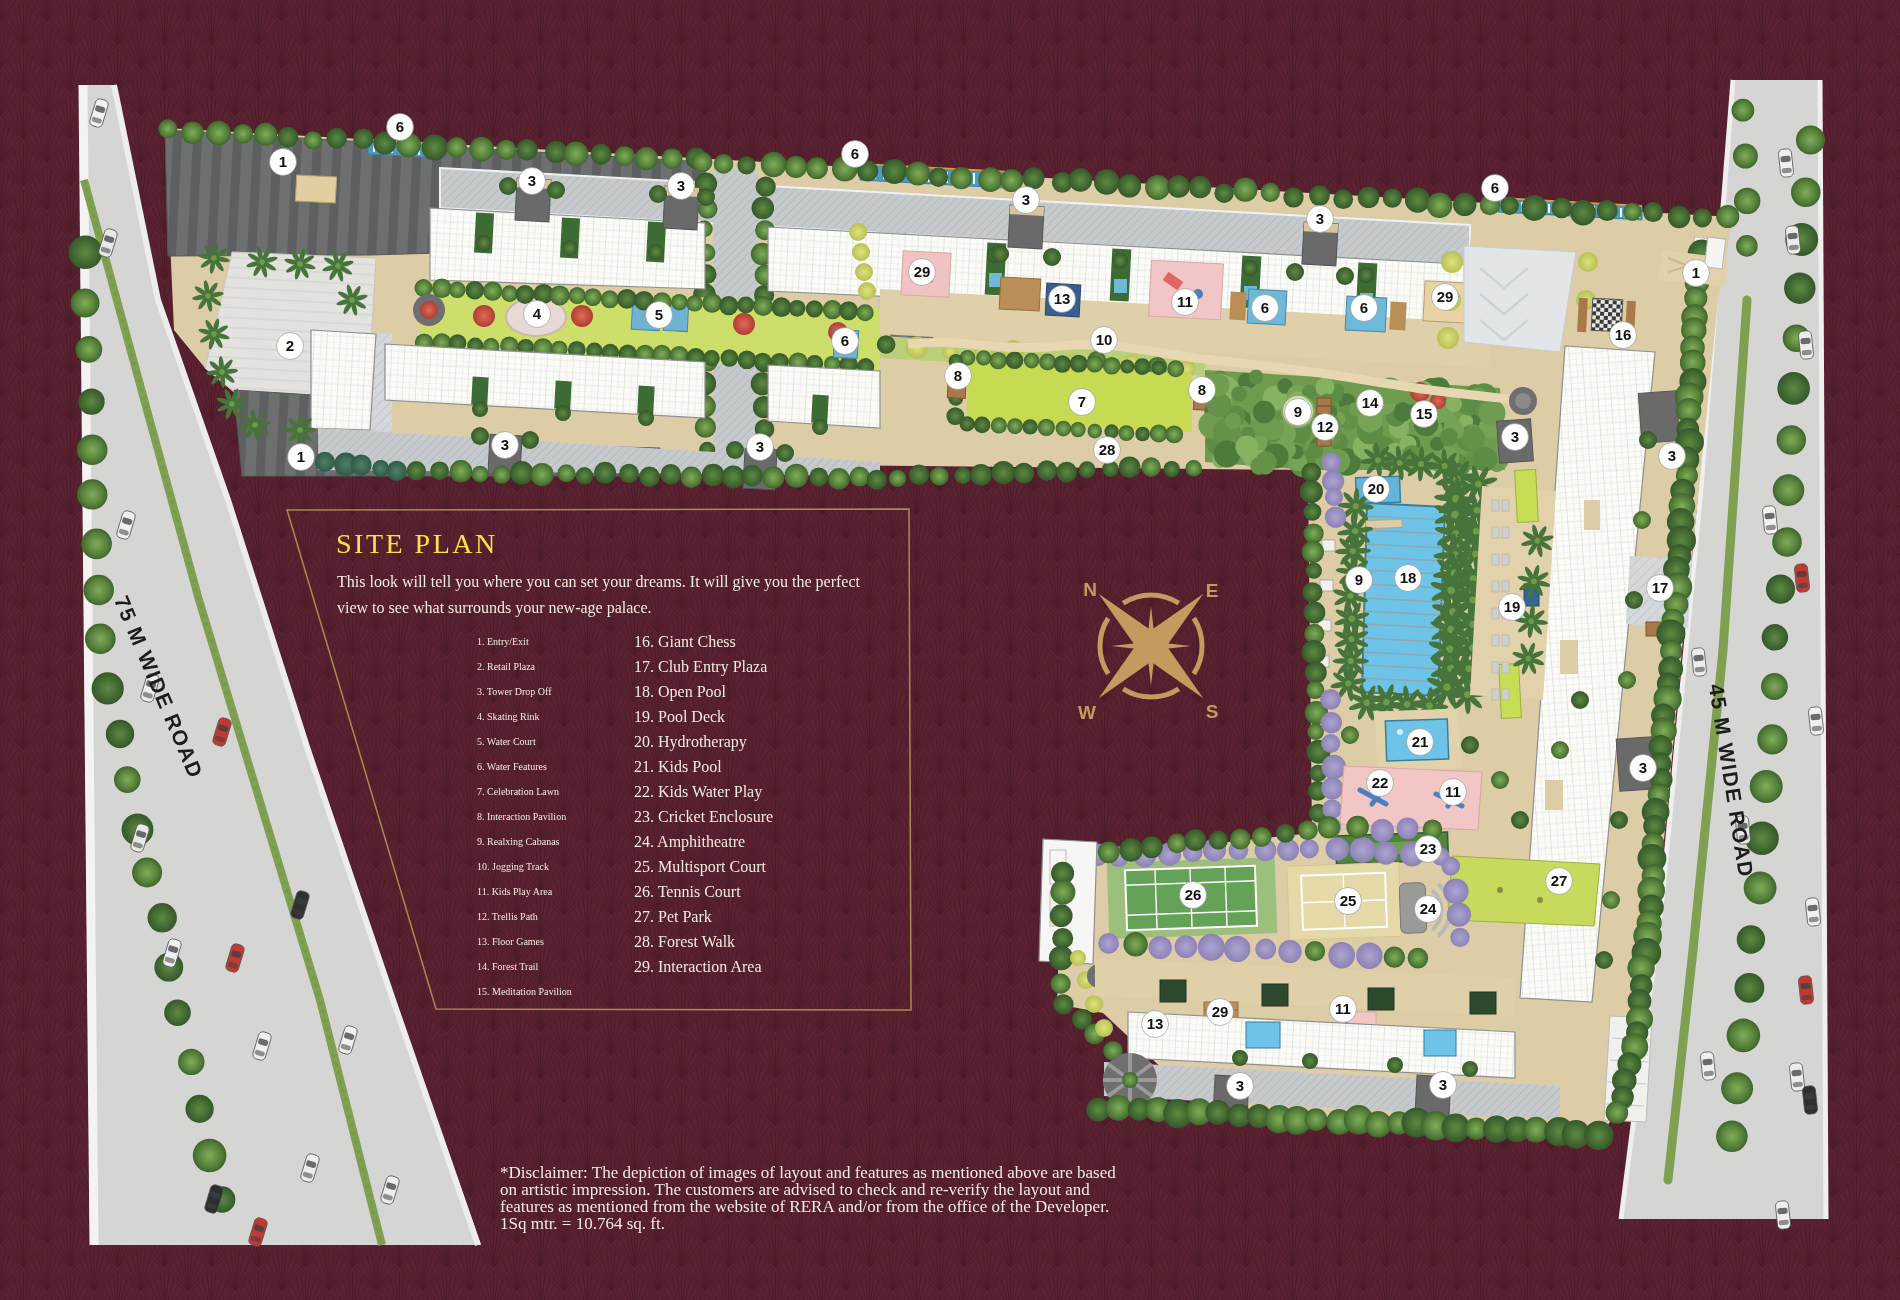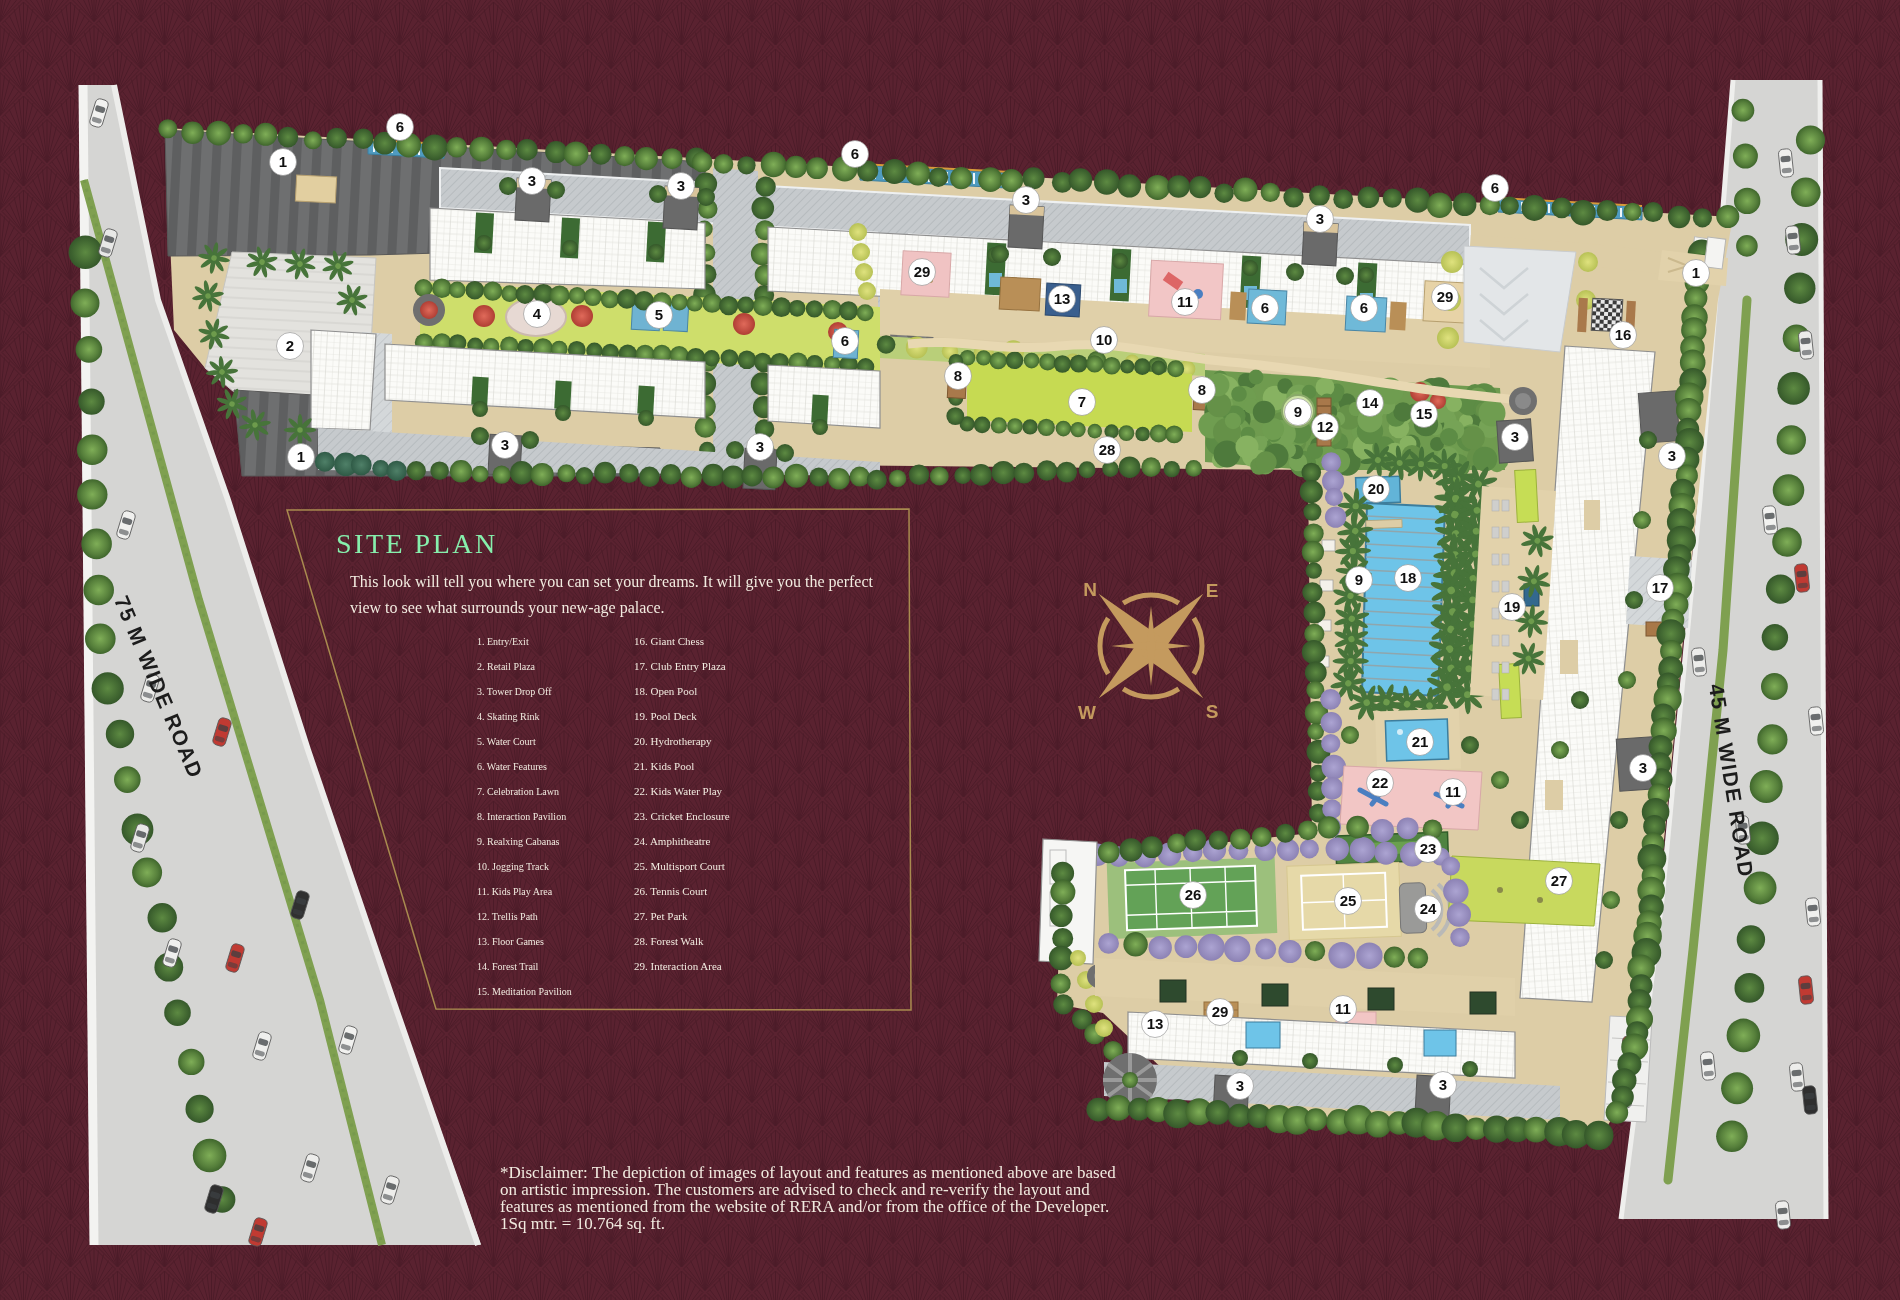--- a/index.html
+++ b/index.html
@@ -1699,20 +1699,20 @@
       <text x="1212" y="597" font-family="Liberation Sans,sans-serif" font-weight="bold" font-size="19" fill="#c49a5e" text-anchor="middle">E</text>
       <text x="1087" y="719" font-family="Liberation Sans,sans-serif" font-weight="bold" font-size="19" fill="#c49a5e" text-anchor="middle">W</text>
       <text x="1212" y="718" font-family="Liberation Sans,sans-serif" font-weight="bold" font-size="19" fill="#c49a5e" text-anchor="middle">S</text>
     </g>
 
 <g>
       <polygon points="287,510 909,509 911,1010 436,1009" fill="none" stroke="#a98b4f" stroke-width="1.5"></polygon>
     </g>
 </svg>
 
-<div class="t" style="left:336px;top:528px;font-size:28px;letter-spacing:2.5px;color:#86efac;">SITE PLAN</div>
-
-<div class="t" style="left:337px;top:569px;font-size:16px;line-height:25.5px;width:560px;margin-left:13px;">This look will tell you where you can set your dreams. It will give you the perfect<br>view to see what surrounds your new-age palace.</div>
+<div class="t" style="left:336px;top:528px;font-size:28px;letter-spacing:2.5px;color:#fde047;">SITE PLAN</div>
+
+<div class="t" style="left:337px;top:569px;font-size:16px;line-height:25.5px;width:560px;">This look will tell you where you can set your dreams. It will give you the perfect<br>view to see what surrounds your new-age palace.</div>
 
 <div class="t" style="left:477px;top:629px;font-size:10px;line-height:25px;">1. Entry/Exit<br>2. Retail Plaza<br>3. Tower Drop Off<br>4. Skating Rink<br>5. Water Court<br>6. Water Features<br>7. Celebration Lawn<br>8. Interaction Pavilion<br>9. Realxing Cabanas<br>10. Jogging Track<br>11. Kids Play Area<br>12. Trellis Path<br>13. Floor Games<br>14. Forest Trail<br>15. Meditation Pavilion</div>
 
-<div class="t" style="left:634px;top:629px;font-size:11px;line-height:25px;">16. Giant Chess<br>17. Club Entry Plaza<br>18. Open Pool<br>19. Pool Deck<br>20. Hydrotherapy<br>21. Kids Pool<br>22. Kids Water Play<br>23. Cricket Enclosure<br>24. Amphitheatre<br>25. Multisport Court<br>26. Tennis Court<br>27. Pet Park<br>28. Forest Walk<br>29. Interaction Area</div>
+<div class="t" style="left:634px;top:629px;font-size:16px;line-height:25px;">16. Giant Chess<br>17. Club Entry Plaza<br>18. Open Pool<br>19. Pool Deck<br>20. Hydrotherapy<br>21. Kids Pool<br>22. Kids Water Play<br>23. Cricket Enclosure<br>24. Amphitheatre<br>25. Multisport Court<br>26. Tennis Court<br>27. Pet Park<br>28. Forest Walk<br>29. Interaction Area</div>
 
 <div class="t" style="left:500px;top:1164px;font-size:17px;line-height:17px;">*Disclaimer: The depiction of images of layout and features as mentioned above are based<br>on artistic impression. The customers are advised to check and re-verify the layout and<br>features as mentioned from the website of RERA and/or from the office of the Developer.<br>1Sq mtr. = 10.764 sq. ft.</div>
 </body></html>

